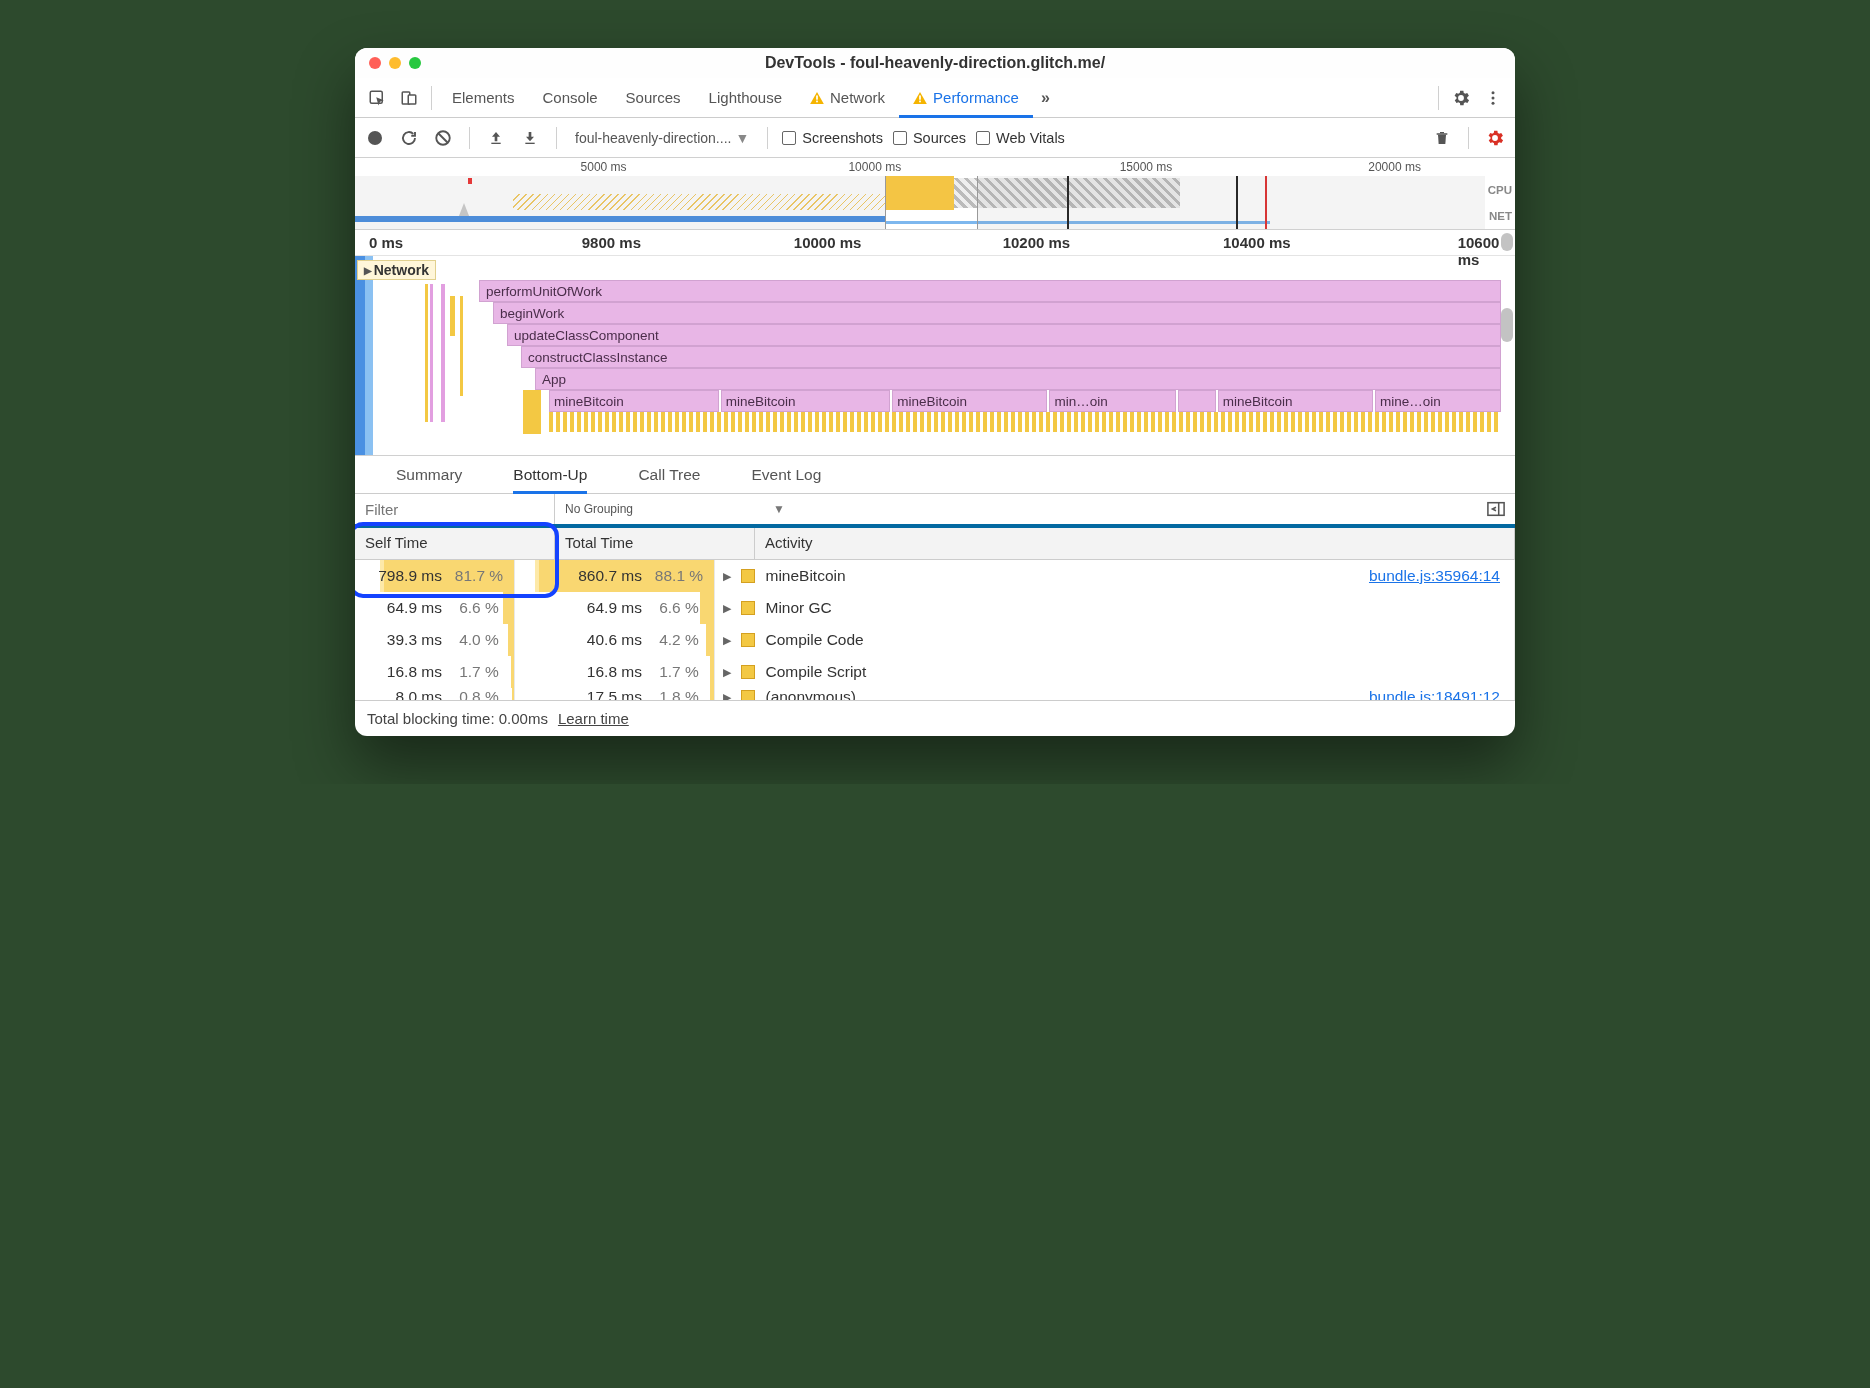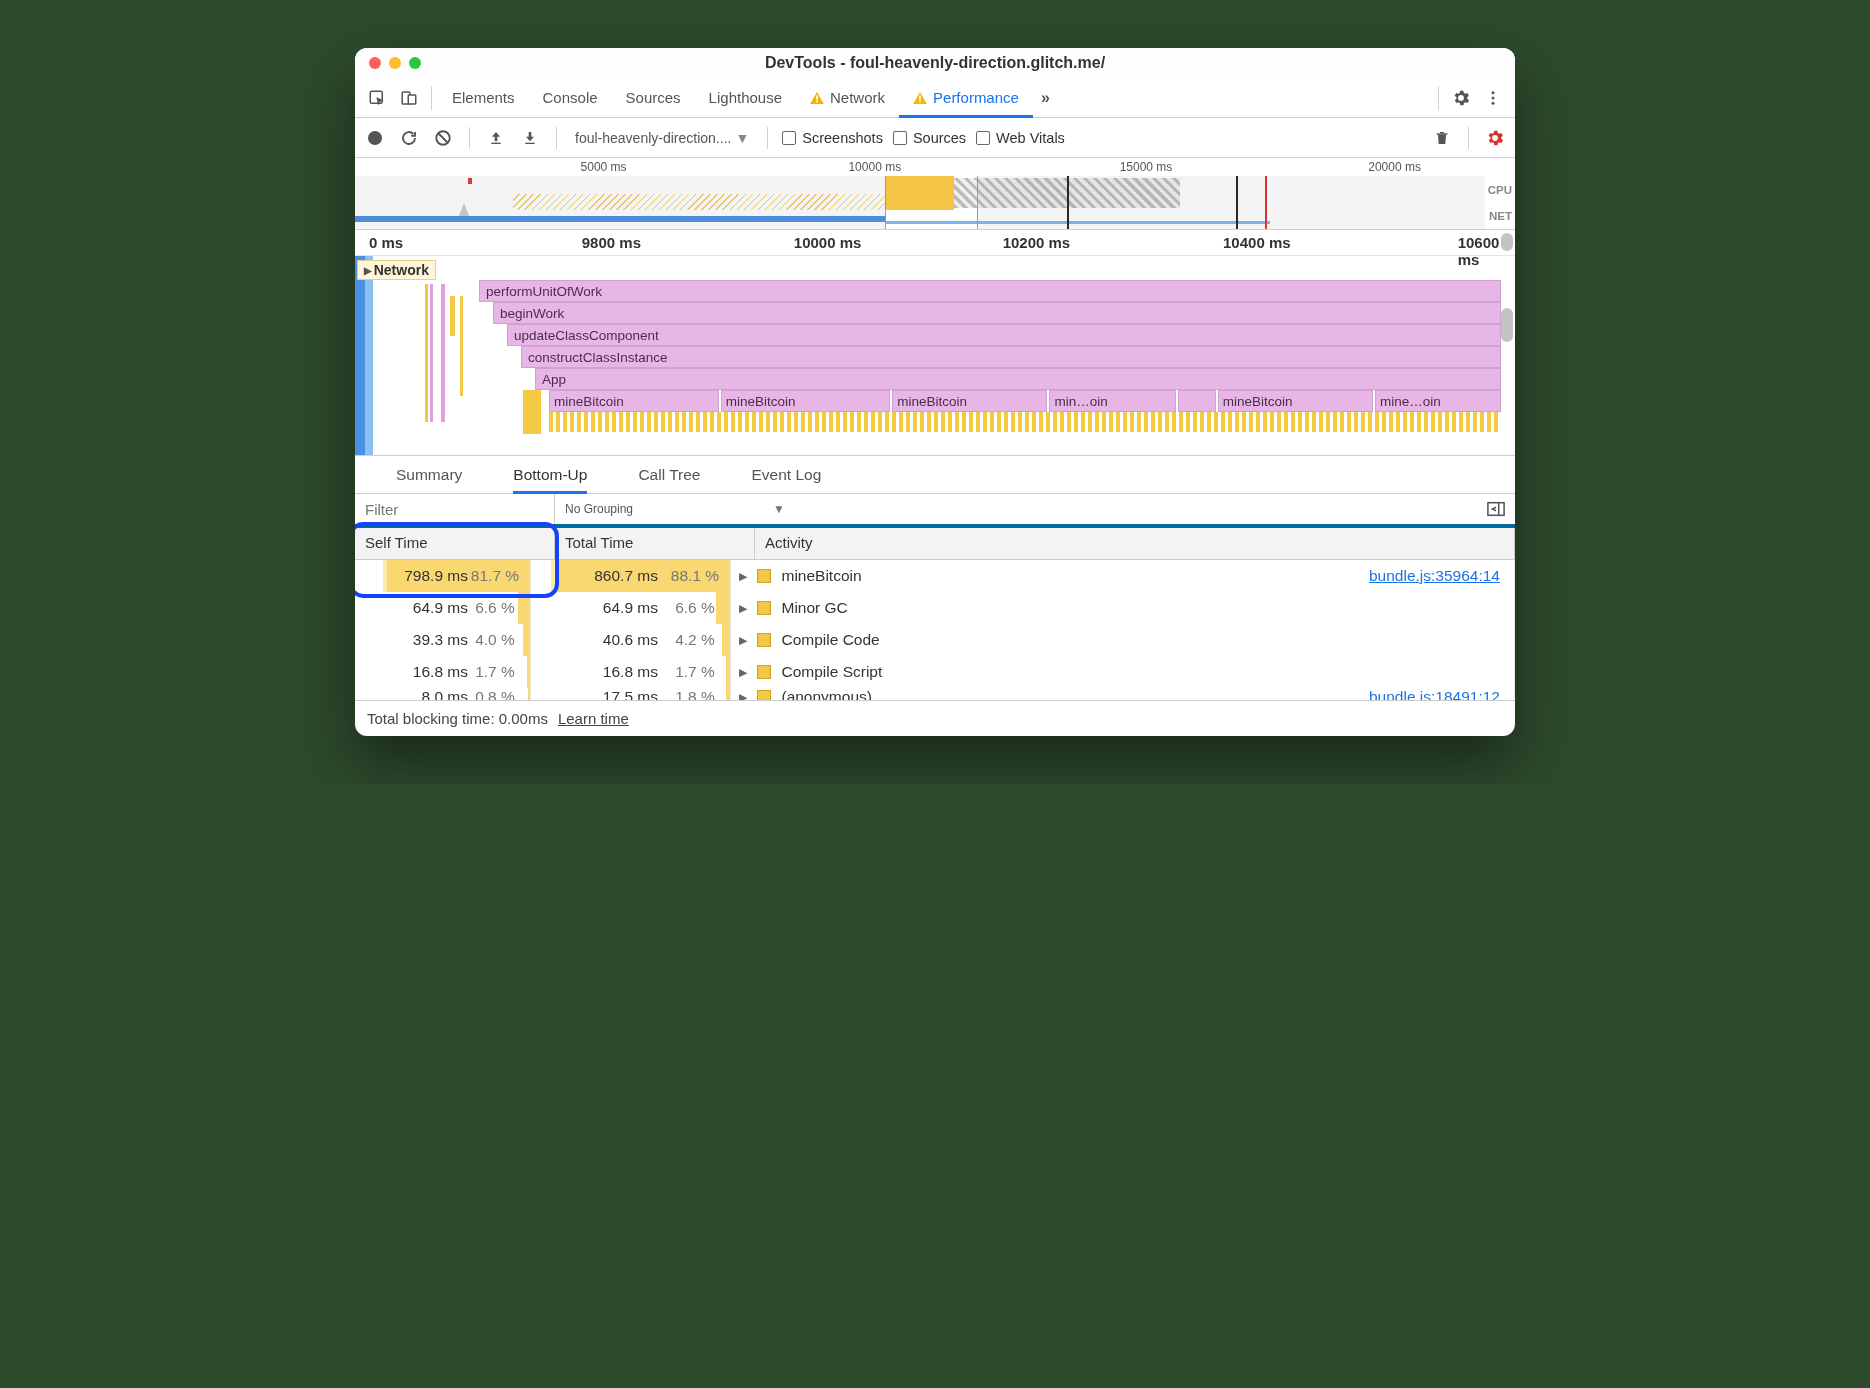--- a/index.html
+++ b/index.html
@@ -87,21 +87,21 @@
 .thead > div { border-right:1px solid #ccc; padding:6px 10px; }
 .col-self { width:200px; position:relative; }
 .col-total { width:200px; }
 .col-activity { flex:1; border-right:none; }
 .highlight-box { position:absolute; border:4px solid #1443ff; border-radius:14px; pointer-events:none; }
 
 
 .tbody { font-size:15.5px; color:#333; }
 .trow { display:flex; height:32px; align-items:stretch; }
 .cell { display:flex; align-items:center; border-right:1px solid #e8e8e8; position:relative; }
-.cell.self { width:176px; justify-content:flex-end; padding-right:8px; }
+.cell.self { width:160px; justify-content:flex-end; gap:10px; padding-right:8px; }
 .cell.total { width:200px; justify-content:flex-end; gap:10px; padding-right:8px; }
 .cell.activity { flex:1; padding-left:8px; gap:10px; }
 .bar-bg { position:absolute; top:0; bottom:0; right:0; background:#fde9a8; }
 .bar-bg.dark { background:#f6c843; }
 .ms { }
 .pct { color:#777; width:54px; text-align:center; }
 .expander { color:#666; font-size:11px; }
 .color-chip { width:14px; height:14px; background:#f3c843; border:1px solid #d4a020; flex-shrink:0; }
 .link { color:#1a73e8; text-decoration: underline; margin-left:auto; padding-right:14px; }
 

